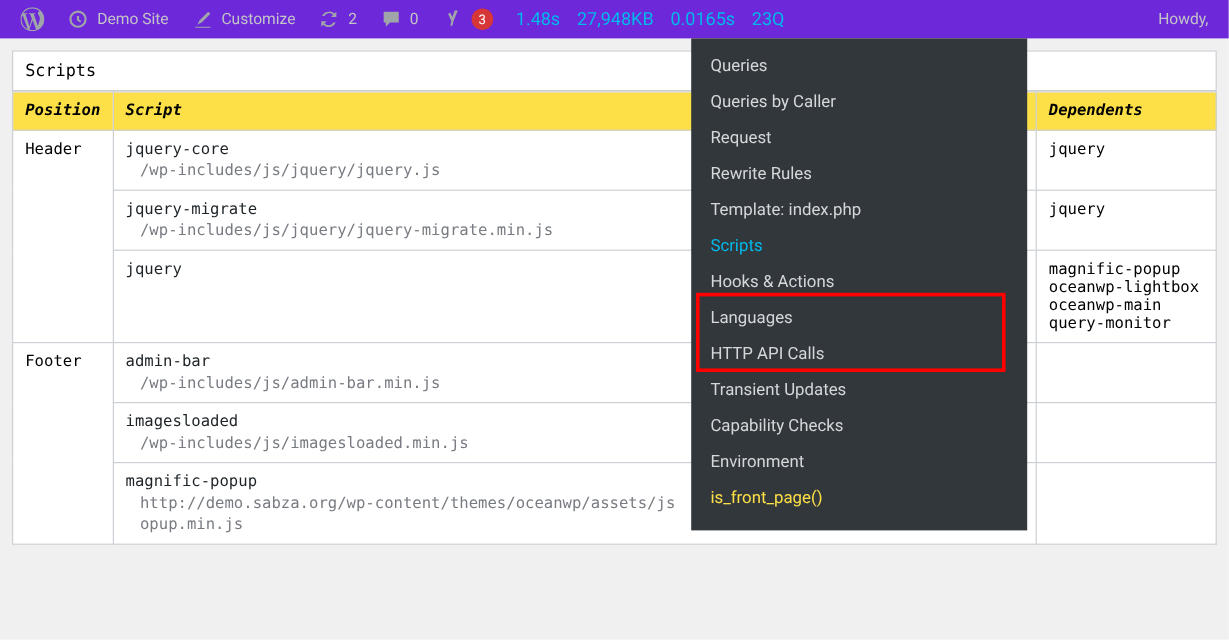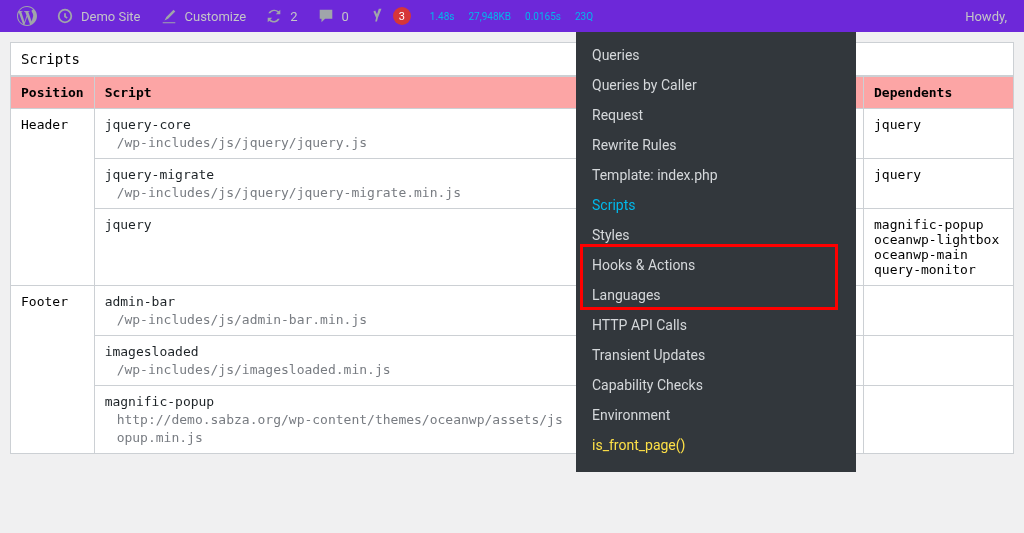--- a/index.html
+++ b/index.html
@@ -5,36 +5,36 @@
     * { margin: 0; padding: 0; box-sizing: border-box; }
     body { font-family: -apple-system, BlinkMacSystemFont, "Segoe UI", Roboto, sans-serif; font-size: 13px; background: #f0f0f1; width: 1024px; height: 533px; overflow: hidden; position: relative; }
     
     
     .admin-bar { background: #6d28d9; color: #f0f0f1; height: 32px; display: flex; align-items: center; padding: 0 8px; font-size: 13px; }
     .admin-bar-left { display: flex; align-items: center; gap: 0; flex: 1; }
     .admin-bar-right { display: flex; align-items: center; }
     .ab-item { display: flex; align-items: center; padding: 0 9px; height: 32px; color: #c3c4c7; cursor: pointer; gap: 6px; }
     .ab-icon { width: 20px; height: 20px; display: inline-flex; align-items: center; justify-content: center; }
     .ab-stats { display: flex; align-items: center; gap: 14px; padding: 0 10px; color: #00b9eb; }
-    .ab-stat { color: #00b9eb; font-size: 10px; }
+    .ab-stat { color: #00b9eb; font-size: 15px; }
     .notif-badge { background: #d63638; color: #fff; border-radius: 10px; min-width: 18px; height: 18px; display: inline-flex; align-items: center; justify-content: center; font-size: 11px; padding: 0 5px; }
     
     
     .qm-dropdown { position: absolute; top: 32px; left: 576px; width: 280px; background: #32373c; color: #c3c4c7; padding: 8px 0 12px 0; z-index: 1000; }
     .qm-dropdown-item { padding: 7px 16px; font-size: 14px; cursor: pointer; color: #d5d8db; }
     .qm-dropdown-item.active { color: #00b9eb; }
     .qm-dropdown-item.green { color: #fde047; }
     .highlight-box { position: absolute; border: 3px solid #ff0000; top: 244px; left: 580px; width: 258px; height: 66px; pointer-events: none; z-index: 1001; }
     
     
     .content { padding: 10px; }
     .panel-title { padding: 8px 10px; background: #fff; border: 1px solid #ccd0d4; font-family: ui-monospace, Menlo, Consolas, monospace; font-size: 14px; }
     table { width: 100%; border-collapse: collapse; background: #fff; font-family: ui-monospace, Menlo, Consolas, monospace; font-size: 13px; }
     th, td { border: 1px solid #ccd0d4; padding: 8px 10px; text-align: left; vertical-align: top; }
-    th { font-weight: 600; background: #fca5a5; }
+    th { font-weight: 600; background: #fde047; font-style: italic; }
     .script-name { color: #1d2327; font-size: 13px; text-align: center; }
     .script-path { color: #787c82; font-size: 13px; padding-left: 12px; display: block; margin-top: 3px; }
     .dep-list span { display: block; }
     .col-position { width: 80px; }
     .col-dependents { width: 150px; }
   </style>
 </head>
 <body>
 
 <div class="admin-bar">
@@ -109,21 +109,20 @@
   </div>
 </div>
 
 <div class="qm-dropdown" id="qm-dd">
     <div class="qm-dropdown-item">Queries</div>
     <div class="qm-dropdown-item">Queries by Caller</div>
     <div class="qm-dropdown-item">Request</div>
     <div class="qm-dropdown-item">Rewrite Rules</div>
     <div class="qm-dropdown-item">Template: index.php</div>
     <div class="qm-dropdown-item active">Scripts</div>
-    <div class="qm-dropdown-item">Styles</div>
     <div class="qm-dropdown-item">Hooks &amp; Actions</div>
     <div class="qm-dropdown-item">Languages</div>
     <div class="qm-dropdown-item">HTTP API Calls</div>
     <div class="qm-dropdown-item">Transient Updates</div>
     <div class="qm-dropdown-item">Capability Checks</div>
     <div class="qm-dropdown-item">Environment</div>
     <div class="qm-dropdown-item green">is_front_page()</div>
   </div>
 <div class="highlight-box"></div>
 

